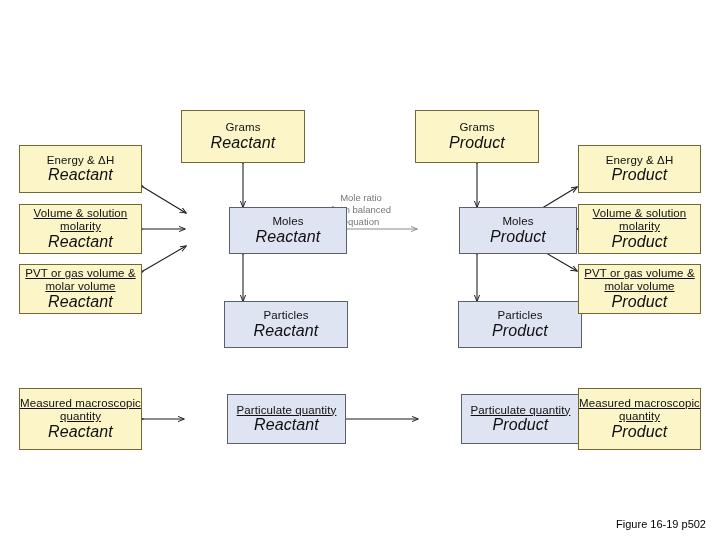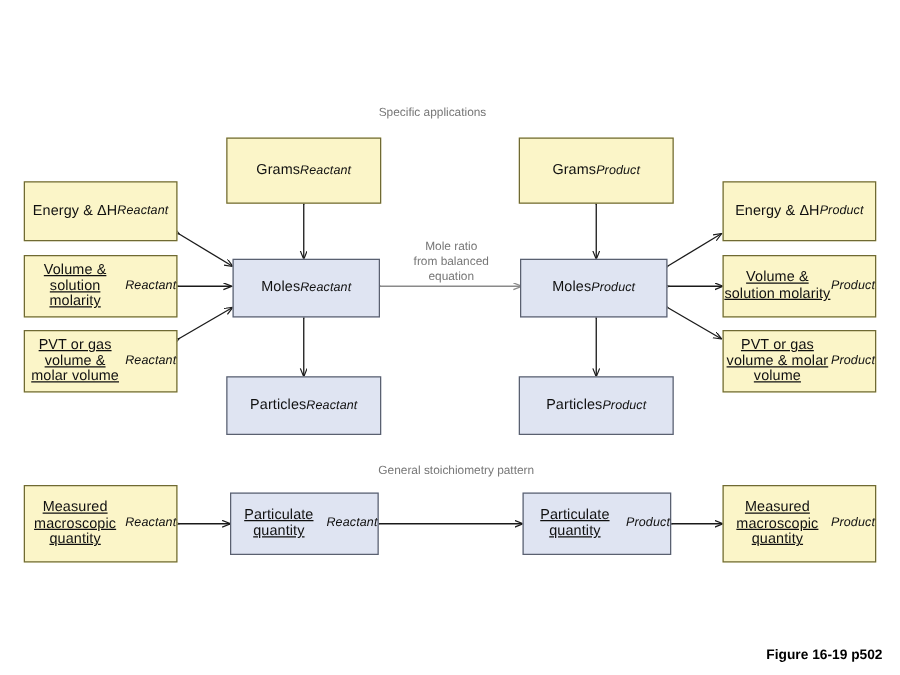--- a/index.html
+++ b/index.html
@@ -10,37 +10,38 @@
     overflow:hidden;
     position:relative;
   }
   #stage{position:absolute;left:0;top:0;width:720px;height:540px;}
 
   
   .box{
     position:absolute;
     box-sizing:border-box;
     display:flex;
-    flex-direction:row;
+    flex-direction:column;
     align-items:center;
     justify-content:center;
     text-align:center;
     line-height:1.12;
     color:#101010;
   }
   .box .t1{font-size:11.5px;font-weight:400;letter-spacing:.1px;white-space:nowrap;}
   .box .t1.wrap{white-space:normal;text-decoration:underline;}
-  .box .t2{font-size:10px;font-style:italic;letter-spacing:.1px;}
+  .box .t2{font-size:16px;font-style:italic;letter-spacing:.1px;}
   .yellow{
     background:#fbf5c8;
     border:1.3px solid #6f6a33;
   }
   .blue{
     background:#dfe4f2;
     border:1.3px solid #5a6070;
+    margin-left:43px;
   }
 
   
   .ftext{
     position:absolute;
     color:#767676;
     font-size:9.5px;
     text-align:center;
     line-height:1.25;
     white-space:pre-line;
@@ -52,35 +53,33 @@
     text-align:center;
     white-space:nowrap;
     margin-top:44px;
   }
   .blabel sub{font-size:8px;vertical-align:-1px;}
 
   .caption{
     position:absolute;
     right:14px;bottom:10px;
     font-size:11px;
-    font-weight:bold;
+    font-weight:normal;
     color:#000;
     white-space:nowrap;
   }
 
   svg.arrows{position:absolute;left:0;top:0;width:720px;height:540px;pointer-events:none;}
 </style>
 </head>
 <body>
 
 <div id="stage">
 
-  <div class="ftext" style="left:256px;top:85px;width:180px;">Specific applications</div>
-
-  <div class="ftext" style="left:265px;top:371px;width:200px;">General stoichiometry pattern</div>
+
 
   <svg class="arrows" viewBox="0 0 720 540">
     <defs>
       <marker id="ah" markerWidth="7" markerHeight="7" refX="6" refY="2.6" orient="auto" markerUnits="strokeWidth">
         <path d="M0,0 L6.4,2.6 L0,5.2" fill="none" stroke="#1a1a1a" stroke-width="0.9"></path>
       </marker>
       <marker id="ahg" markerWidth="7" markerHeight="7" refX="6" refY="2.6" orient="auto" markerUnits="strokeWidth">
         <path d="M0,0 L6.4,2.6 L0,5.2" fill="none" stroke="#8a8a8a" stroke-width="0.9"></path>
       </marker>
     </defs>

